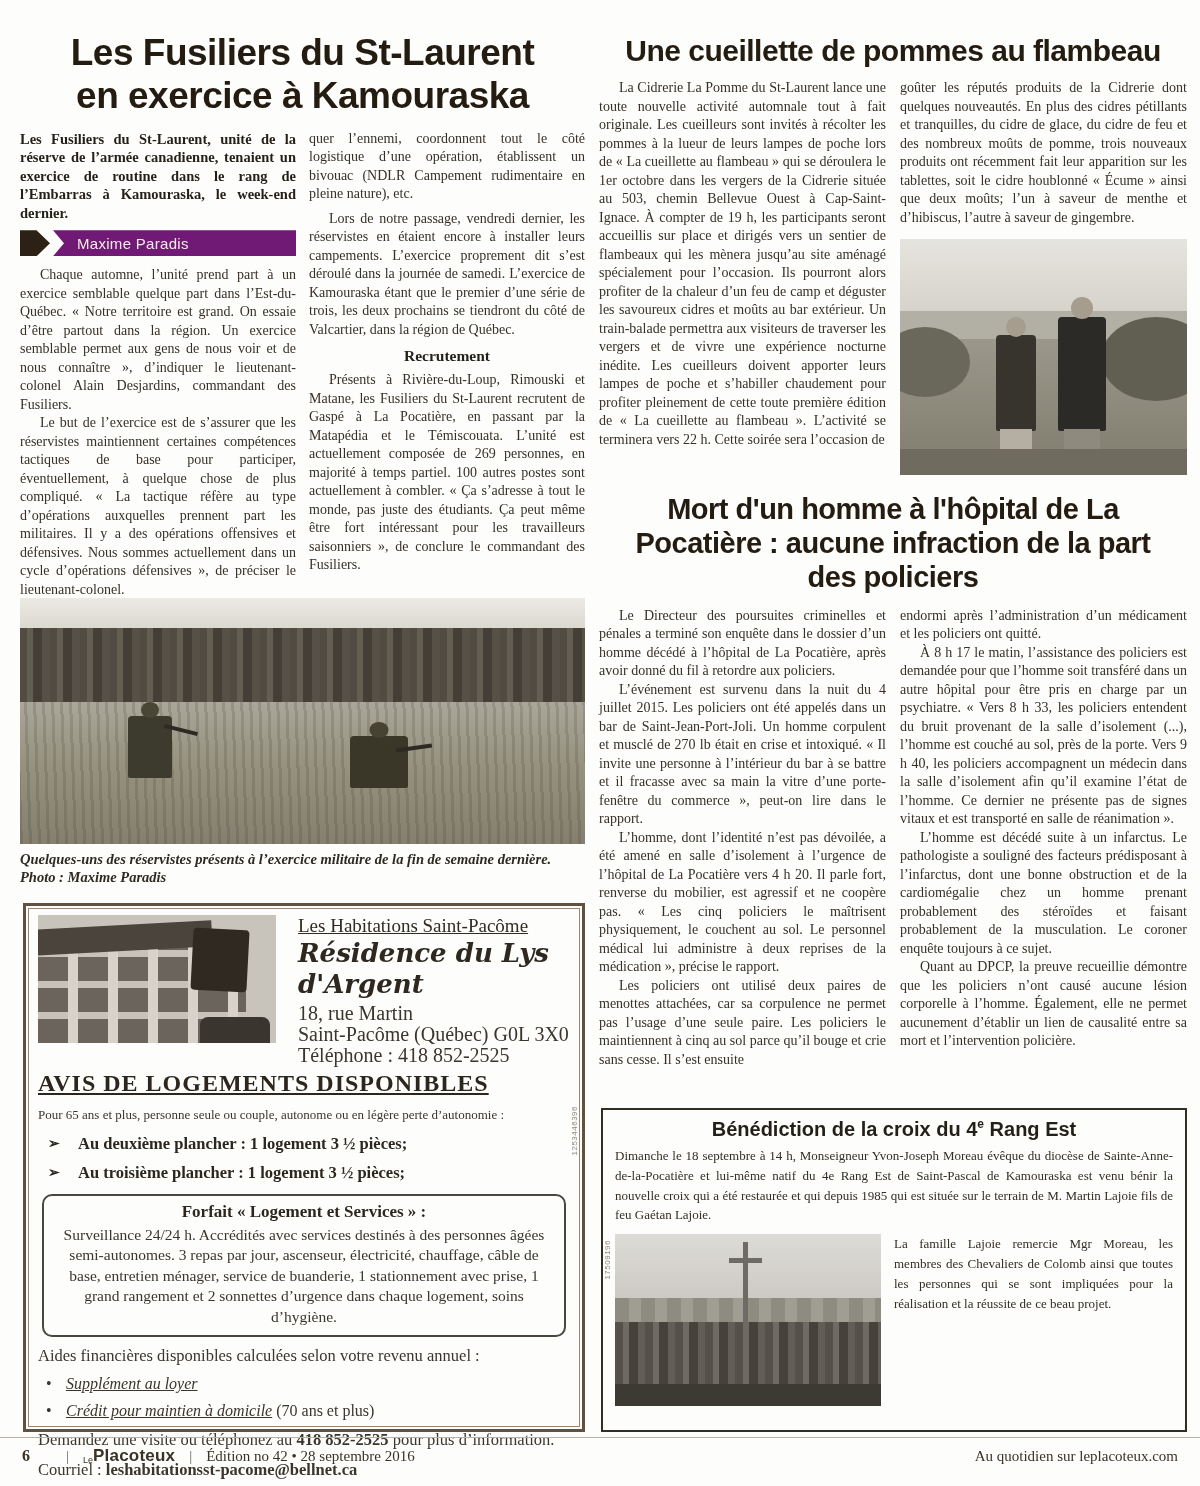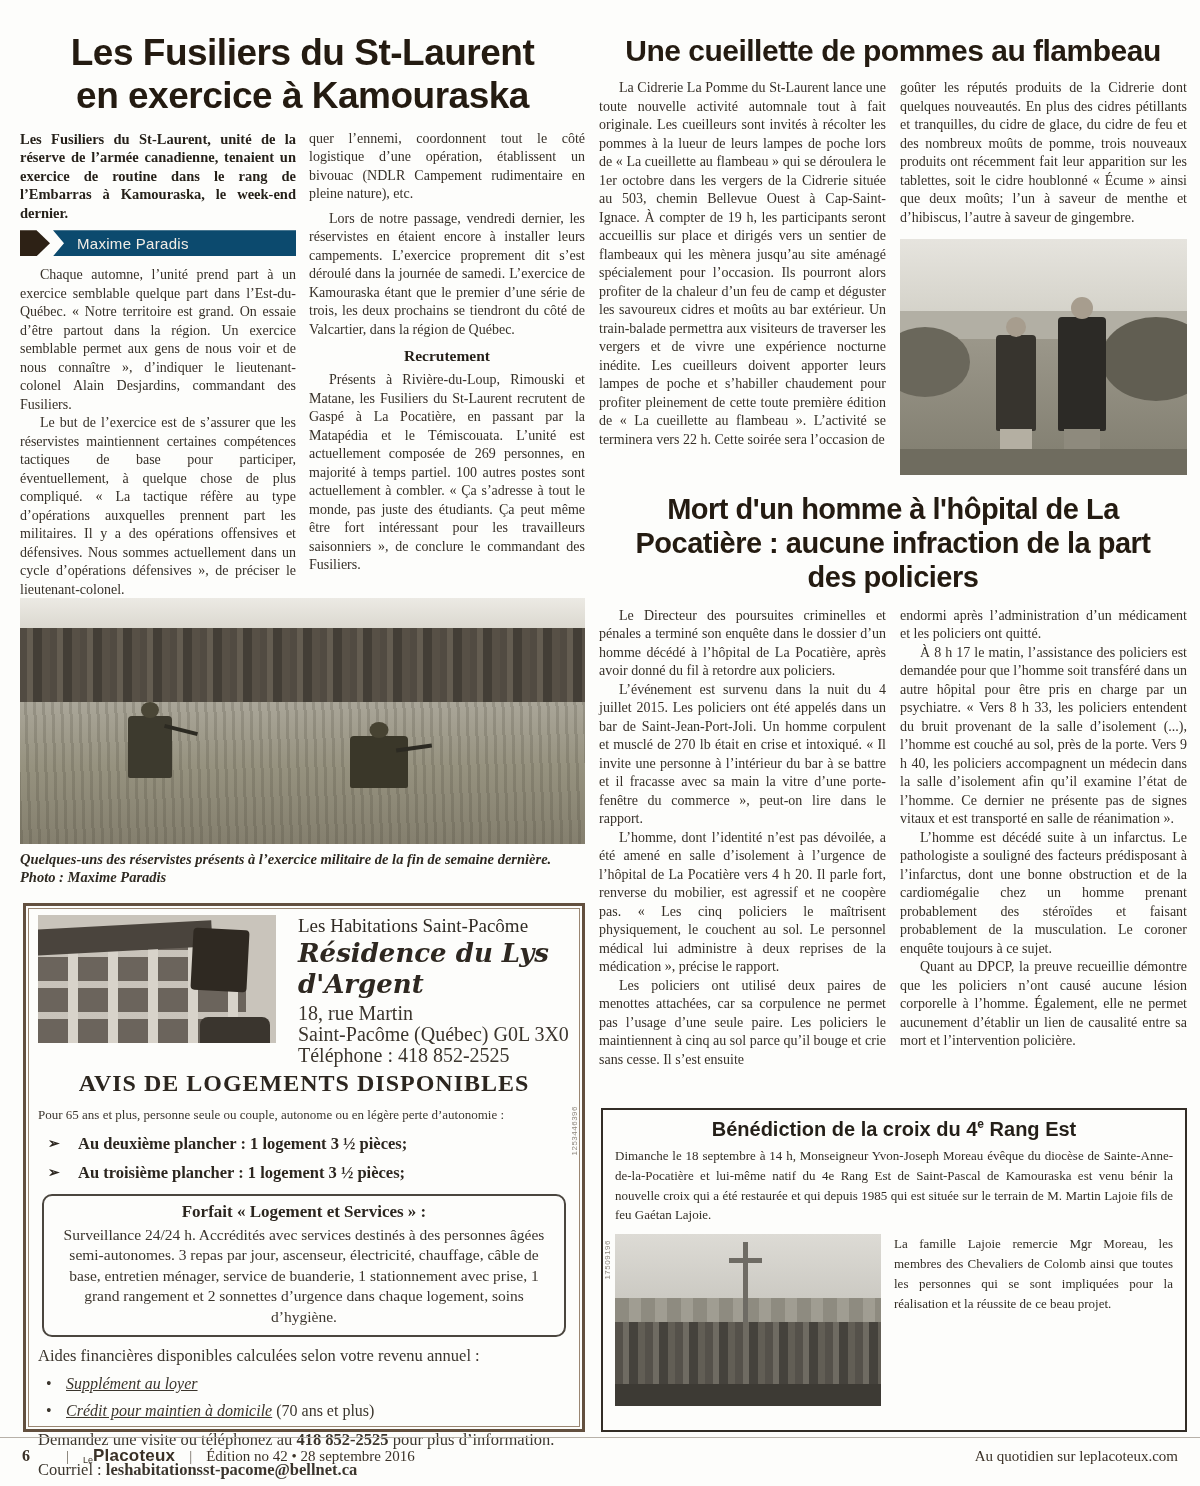--- a/index.html
+++ b/index.html
@@ -21,43 +21,43 @@
   }
   .h-left  { font-size:37px; line-height:1.16; max-width:500px; margin:0 auto 12px; }
   .h-right1 { font-size:30px; line-height:1.1; margin-bottom:12px; }
   .h-right2 { font-size:29px; line-height:1.18; max-width:545px; margin:0 auto 12px; }
   .lead { font:700 14.5px/18.5px "Liberation Serif", serif; text-align:justify; color:#241f18; margin-bottom:8px; }
   .subhead { font:700 15.5px/18px "Liberation Serif", serif; text-align:center; margin:8px 0 6px; color:#241f18; }
   
   .author-bar { position:relative; height:26px; margin:2px 0 10px; display:flex; align-items:center; }
   .author-arrow { width:30px; height:26px; background:#2d2115;
     clip-path:polygon(0 0, 55% 0, 100% 50%, 55% 100%, 0 100%); }
-  .author-rest { flex:1; height:26px; margin-left:3px; background:#0c4a6e; display:flex; align-items:center;
+  .author-rest { flex:1; height:26px; margin-left:3px; background:#701a75; display:flex; align-items:center;
     clip-path:polygon(0 0, 100% 0, 100% 100%, 0 100%, 11px 50%); }
   .author-name { color:#f1ede6; font:15px/1 "Liberation Sans", sans-serif; padding-left:24px; letter-spacing:.3px; }
   
   .photo { position:relative; overflow:hidden; }
   .ph-sky { position:absolute; left:0; top:0; right:0; }
   .ph-band { position:absolute; left:0; right:0; }
   .fig { position:absolute; border-radius:4px 4px 2px 2px; }
   .fig .head { position:absolute; left:50%; transform:translateX(-50%); border-radius:50%; }
   .caption { font:700 italic 14.5px/18px "Liberation Serif", serif; color:#2e2921; text-align:left; }
   
   .ad {
     position:absolute; border:3px solid #63503f; background:#fdfdfb; padding:9px 12px 6px;
     box-shadow: inset 0 0 0 2px #fdfdfb, inset 0 0 0 3px #9a8672;
     font-family:"Liberation Serif", serif; color:#3b352d;
   }
   .ad-top { display:flex; margin-bottom:2px; }
   .ad-photo { width:238px; height:128px; position:relative; overflow:hidden; background:#c9c4bb; flex:0 0 auto; }
   .ad-id { display:flex; flex-direction:column; justify-content:center; padding-left:22px; }
-  .ad-company { font-size:19px; color:#312b24; }
+  .ad-company { font-size:19px; color:#312b24;text-decoration:underline; }
   .ad-residence { font:700 italic 26px/1.2 "DejaVu Serif", serif; color:#2e2821; margin:1px 0 3px; }
   .ad-addr { font-size:20px; line-height:21px; }
-  .avis-title { font:700 24px/1.15 "Liberation Serif", serif; text-align:center; letter-spacing:1px; color:#2c261f; margin:4px 0 6px; }
+  .avis-title { font:700 24px/1.15 "Liberation Serif", serif; letter-spacing:1px; color:#2c261f; margin:4px 0 6px;text-decoration:underline; }
   .avis-intro { font-size:13px; line-height:21px; text-align:justify; }
   .arrow-row { display:flex; font-weight:700; font-size:16.5px; line-height:20px; margin-top:9px; padding-left:10px; color:#2c261f;}
   .arrow-glyph { width:30px; flex:0 0 auto; font-size:14px; }
   .forfait { border:2px solid #4b463f; border-radius:10px; margin:11px 4px 8px; padding:5px 12px 8px; text-align:center; }
   .forfait-title { font-weight:700; font-size:17px; line-height:22px; color:#2c261f; }
   .forfait-body { font-size:15.5px; line-height:20.5px; margin-top:2px; }
   .aides-intro { font-size:16.5px; line-height:22px; }
   .dot-row { display:flex; font-size:16px; line-height:20px; margin-top:7px; padding-left:8px; }
   .dot-glyph { width:20px; flex:0 0 auto; }
   .linkish { font-style:italic; text-decoration:underline; color:#3b352d; }

